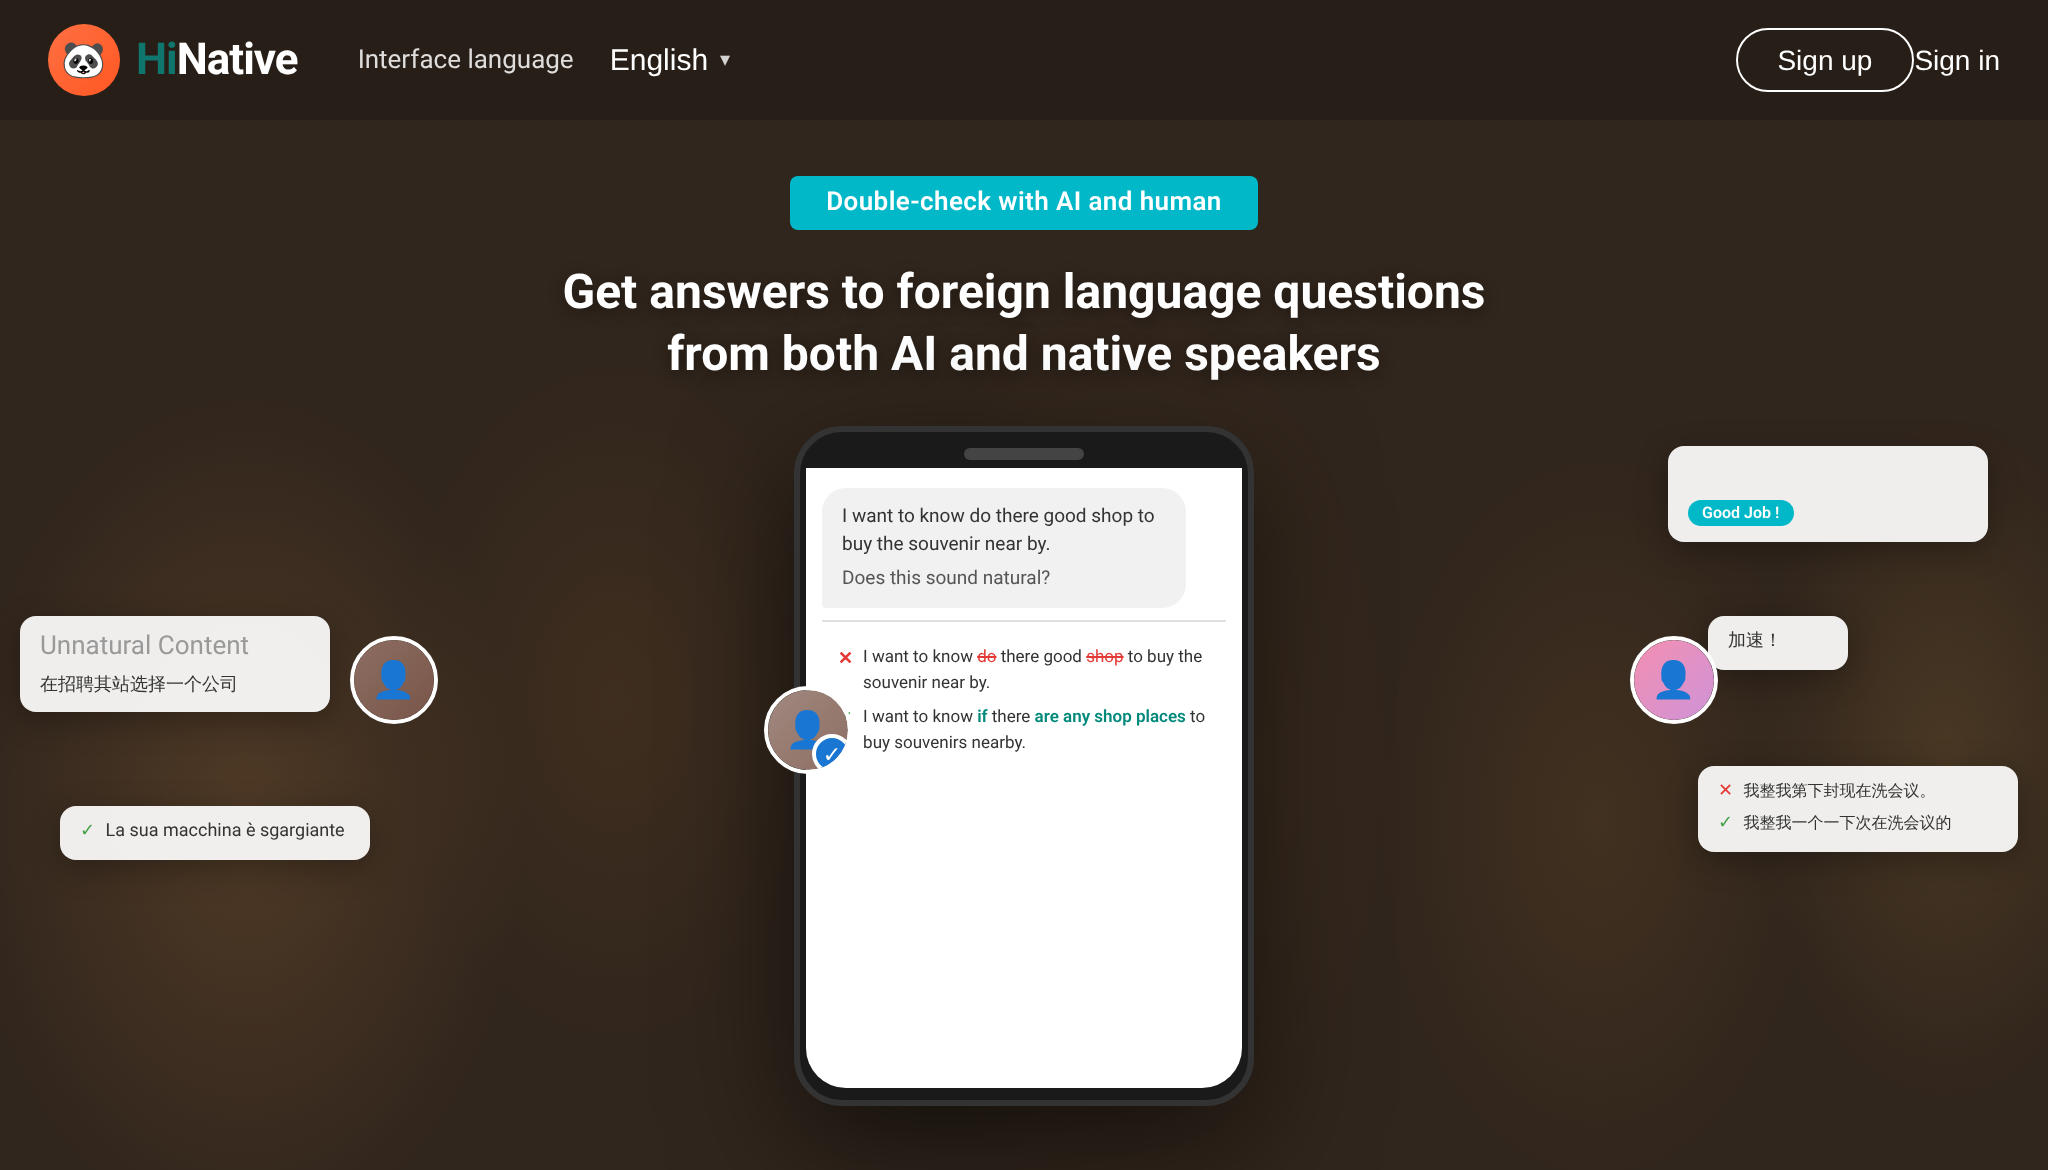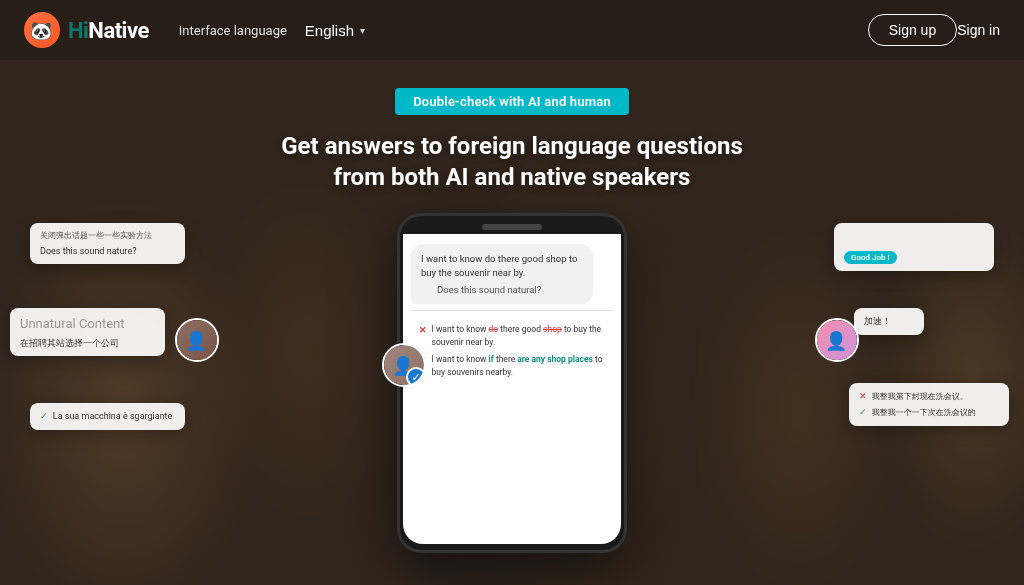--- a/index.html
+++ b/index.html
@@ -327,24 +327,20 @@
 <div class="hero">
   <div class="ai-badge">Double-check with AI and human</div>
   <div class="hero-title">
     <span>Get answers to foreign language questions</span><br>
     <span>from both AI and native speakers</span>
   </div>
 </div>
 
 <div class="phone-area" style="position:relative; height:290px;">
 
-  <div class="float-card" style="left:30px; top:10px; width:155px;">
-    <div style="font-size:8px; color:#555; margin-bottom:3px;">关闭弹出话题一些一些实验方法</div>
-    <div style="font-size:9px;">Does this sound nature?</div>
-  </div>
 
   <div class="float-card" style="left:10px; top:95px; width:155px;">
     <div style="color:#999; font-size:13px; margin-bottom:3px;">Unnatural Content</div>
     <div>在招聘其站选择一个公司</div>
   </div>
 
   <div class="float-card" style="left:30px; top:190px; width:155px;">
     <span class="green-check">✓</span>
     <span>La sua macchina è sgargiante</span>
   </div>
@@ -352,21 +348,21 @@
   <div class="avatar-overlay" style="left:175px; top:105px; position:absolute;">
     <div class="avatar-face" style="background: linear-gradient(135deg, #8d6e63, #795548);">👤</div>
   </div>
 
   <div class="phone" style="position:absolute; left:50%; transform:translateX(-50%); top:0;">
     <div class="phone-notch"></div>
     <div class="phone-screen">
 
       <div class="chat-bubble-received">
         <div>I want to know do there good shop to buy the souvenir near by.</div>
-        <div style="margin-top:4px; color:#555;margin-left:16px;">Does this sound natural?</div>
+        <div style="margin-top:4px; color:#555;">Does this sound natural?</div>
       </div>
       <div class="chat-divider"></div>
 
       <div class="correction-block">
         <div class="correction-line">
           <span class="x-mark">✕</span>
           <span>I want to know <span class="strikethrough">do</span> there good <span class="strikethrough">shop</span> to buy the souvenir near by.</span>
         </div>
         <div class="correction-line">
           <span class="check-mark">✓</span>

